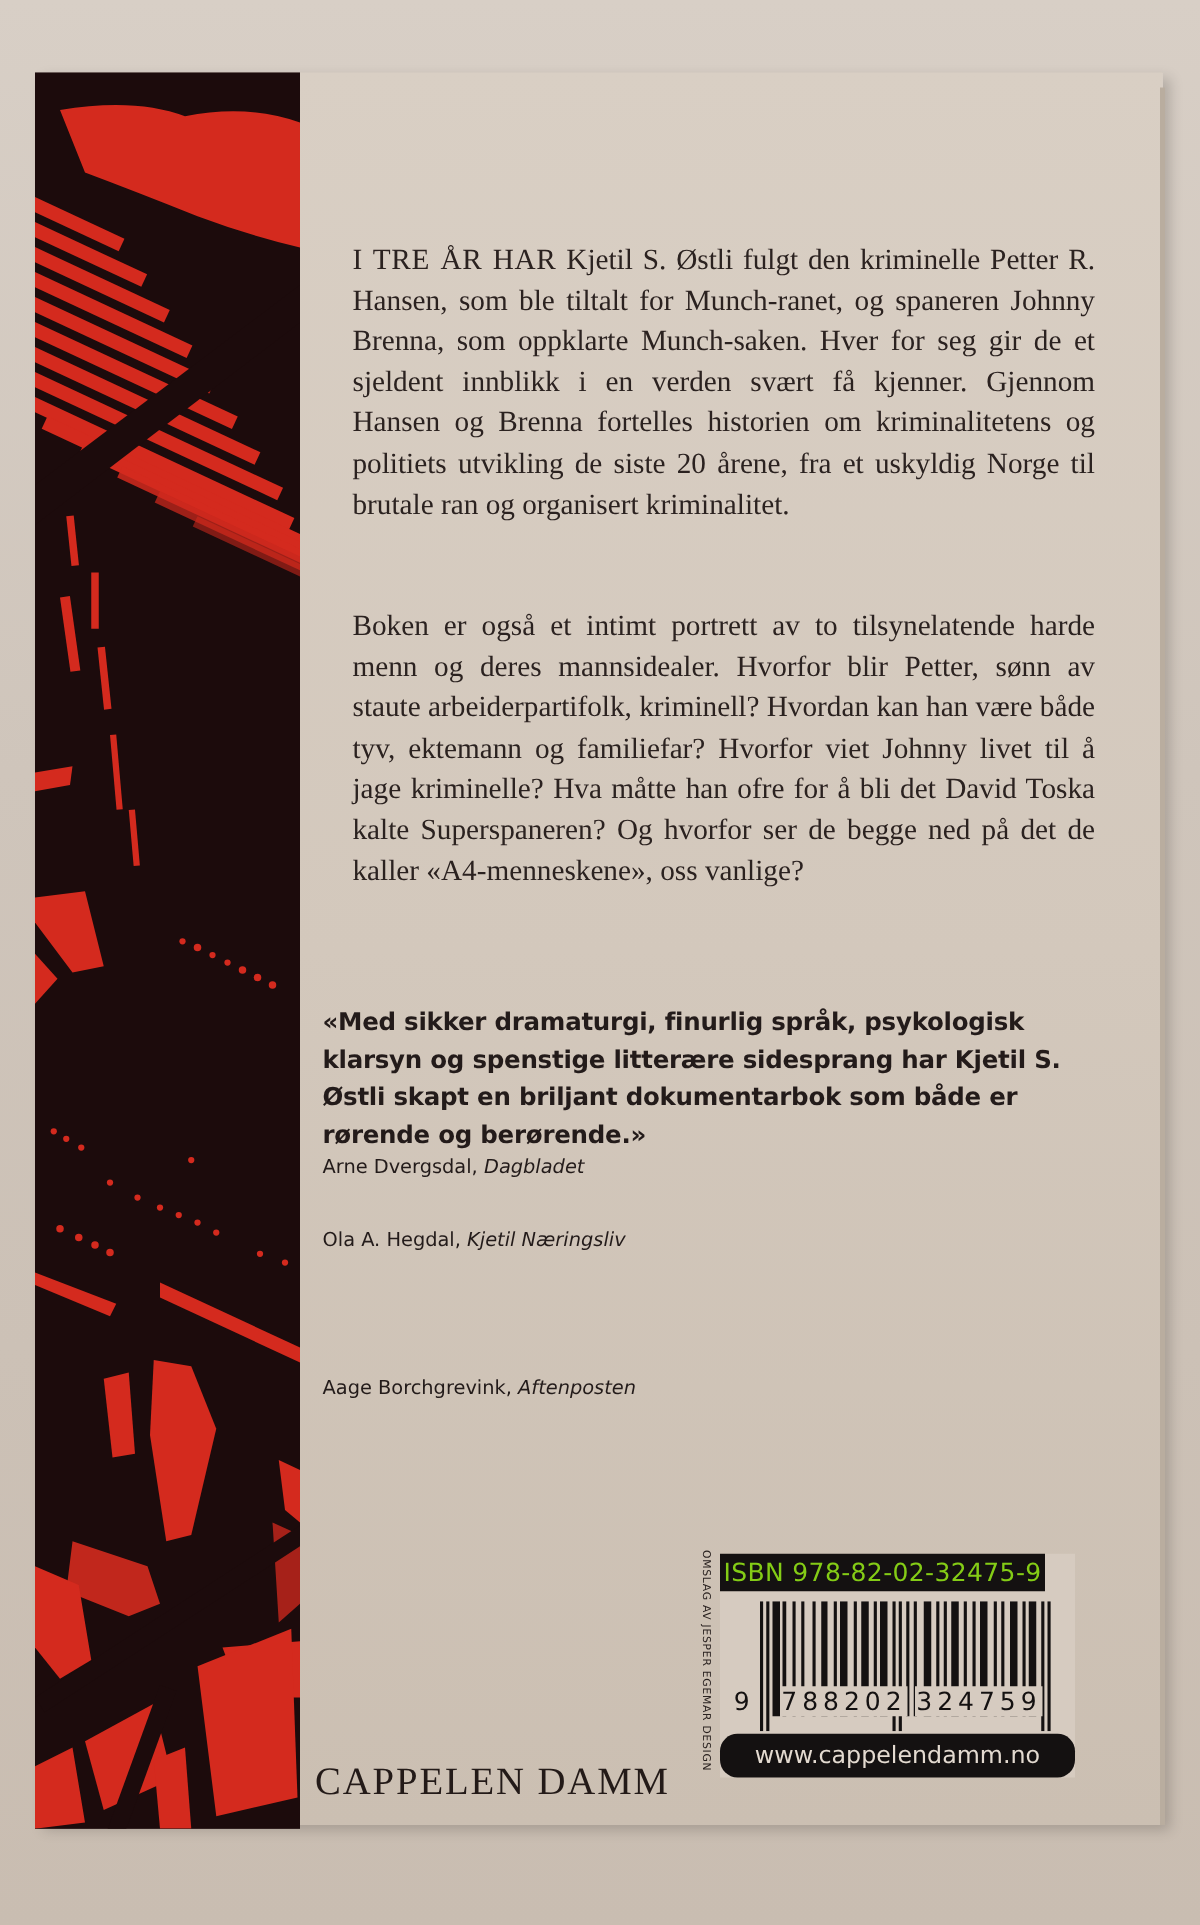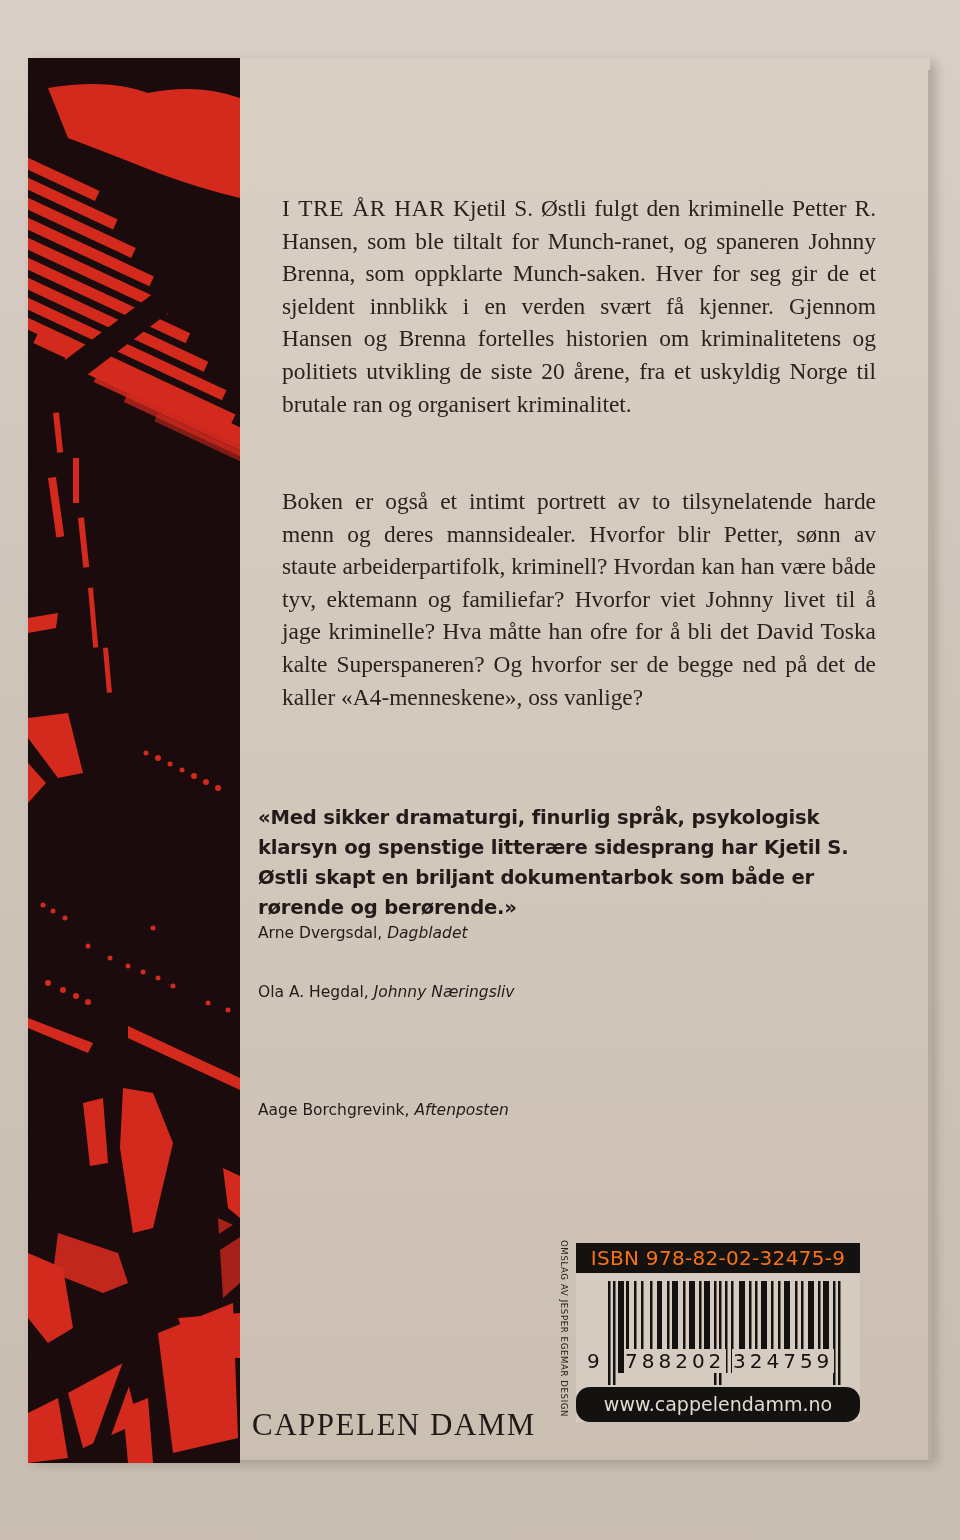--- a/index.html
+++ b/index.html
@@ -49,22 +49,22 @@
     .design-credit {
       position: absolute; left: 555px; top: 1240px; width: 14px; height: 180px;
       writing-mode: vertical-rl; font-family: "DejaVu Sans", sans-serif;
       font-size: 8.6px; letter-spacing: 0.6px; color: #2a2220; white-space: nowrap;
     }
     .barcode-box {
       position: absolute; left: 576px; top: 1243px; width: 284px; height: 179px;
       background: #d6cbc0;
     }
     .isbn-band {
-      position: absolute; left: 0; top: 0; width: 284px; height: 30px; background: #141111;
-      color: #f97316; font-family: "DejaVu Sans", sans-serif; font-size: 20px;
+      position: absolute; left: 0; top: 0; width: 260px; height: 30px; background: #141111;
+      color: #84cc16; font-family: "DejaVu Sans", sans-serif; font-size: 20px;
       line-height: 30px; text-align: center; letter-spacing: 0.3px;
     }
     .bars {
       position: absolute; left: 32px; top: 38px; width: 240px; height: 104px;
     }
     .bar-digits {
       position: absolute; left: 8px; top: 106px; width: 270px; height: 32px;
       font-family: "DejaVu Sans", sans-serif; font-size: 20px; color: #141111;
     }
     .bar-digits span { position: absolute; top: 0; background: #d6cbc0; padding: 0 1px; }
@@ -178,21 +178,21 @@
   <div class="q-text">«Med sikker dramaturgi, finurlig språk, psykologisk klarsyn og spenstige litterære sidesprang har Kjetil S. Østli skapt en briljant dokumentarbok som både er rørende og berørende.»</div>
   <div class="q-src">
     <span>Arne Dvergsdal,</span>
     <i>Dagbladet</i>
   </div>
 </div>
 
 <div class="quote q2">
   <div class="q-src">
     <span>Ola A. Hegdal,</span>
-    <i>Johnny Næringsliv</i>
+    <i>Kjetil Næringsliv</i>
   </div>
 </div>
 
 <div class="quote q3">
   <div class="q-src">
     <span>Aage Borchgrevink,</span>
     <i>Aftenposten</i>
   </div>
 </div>
 

